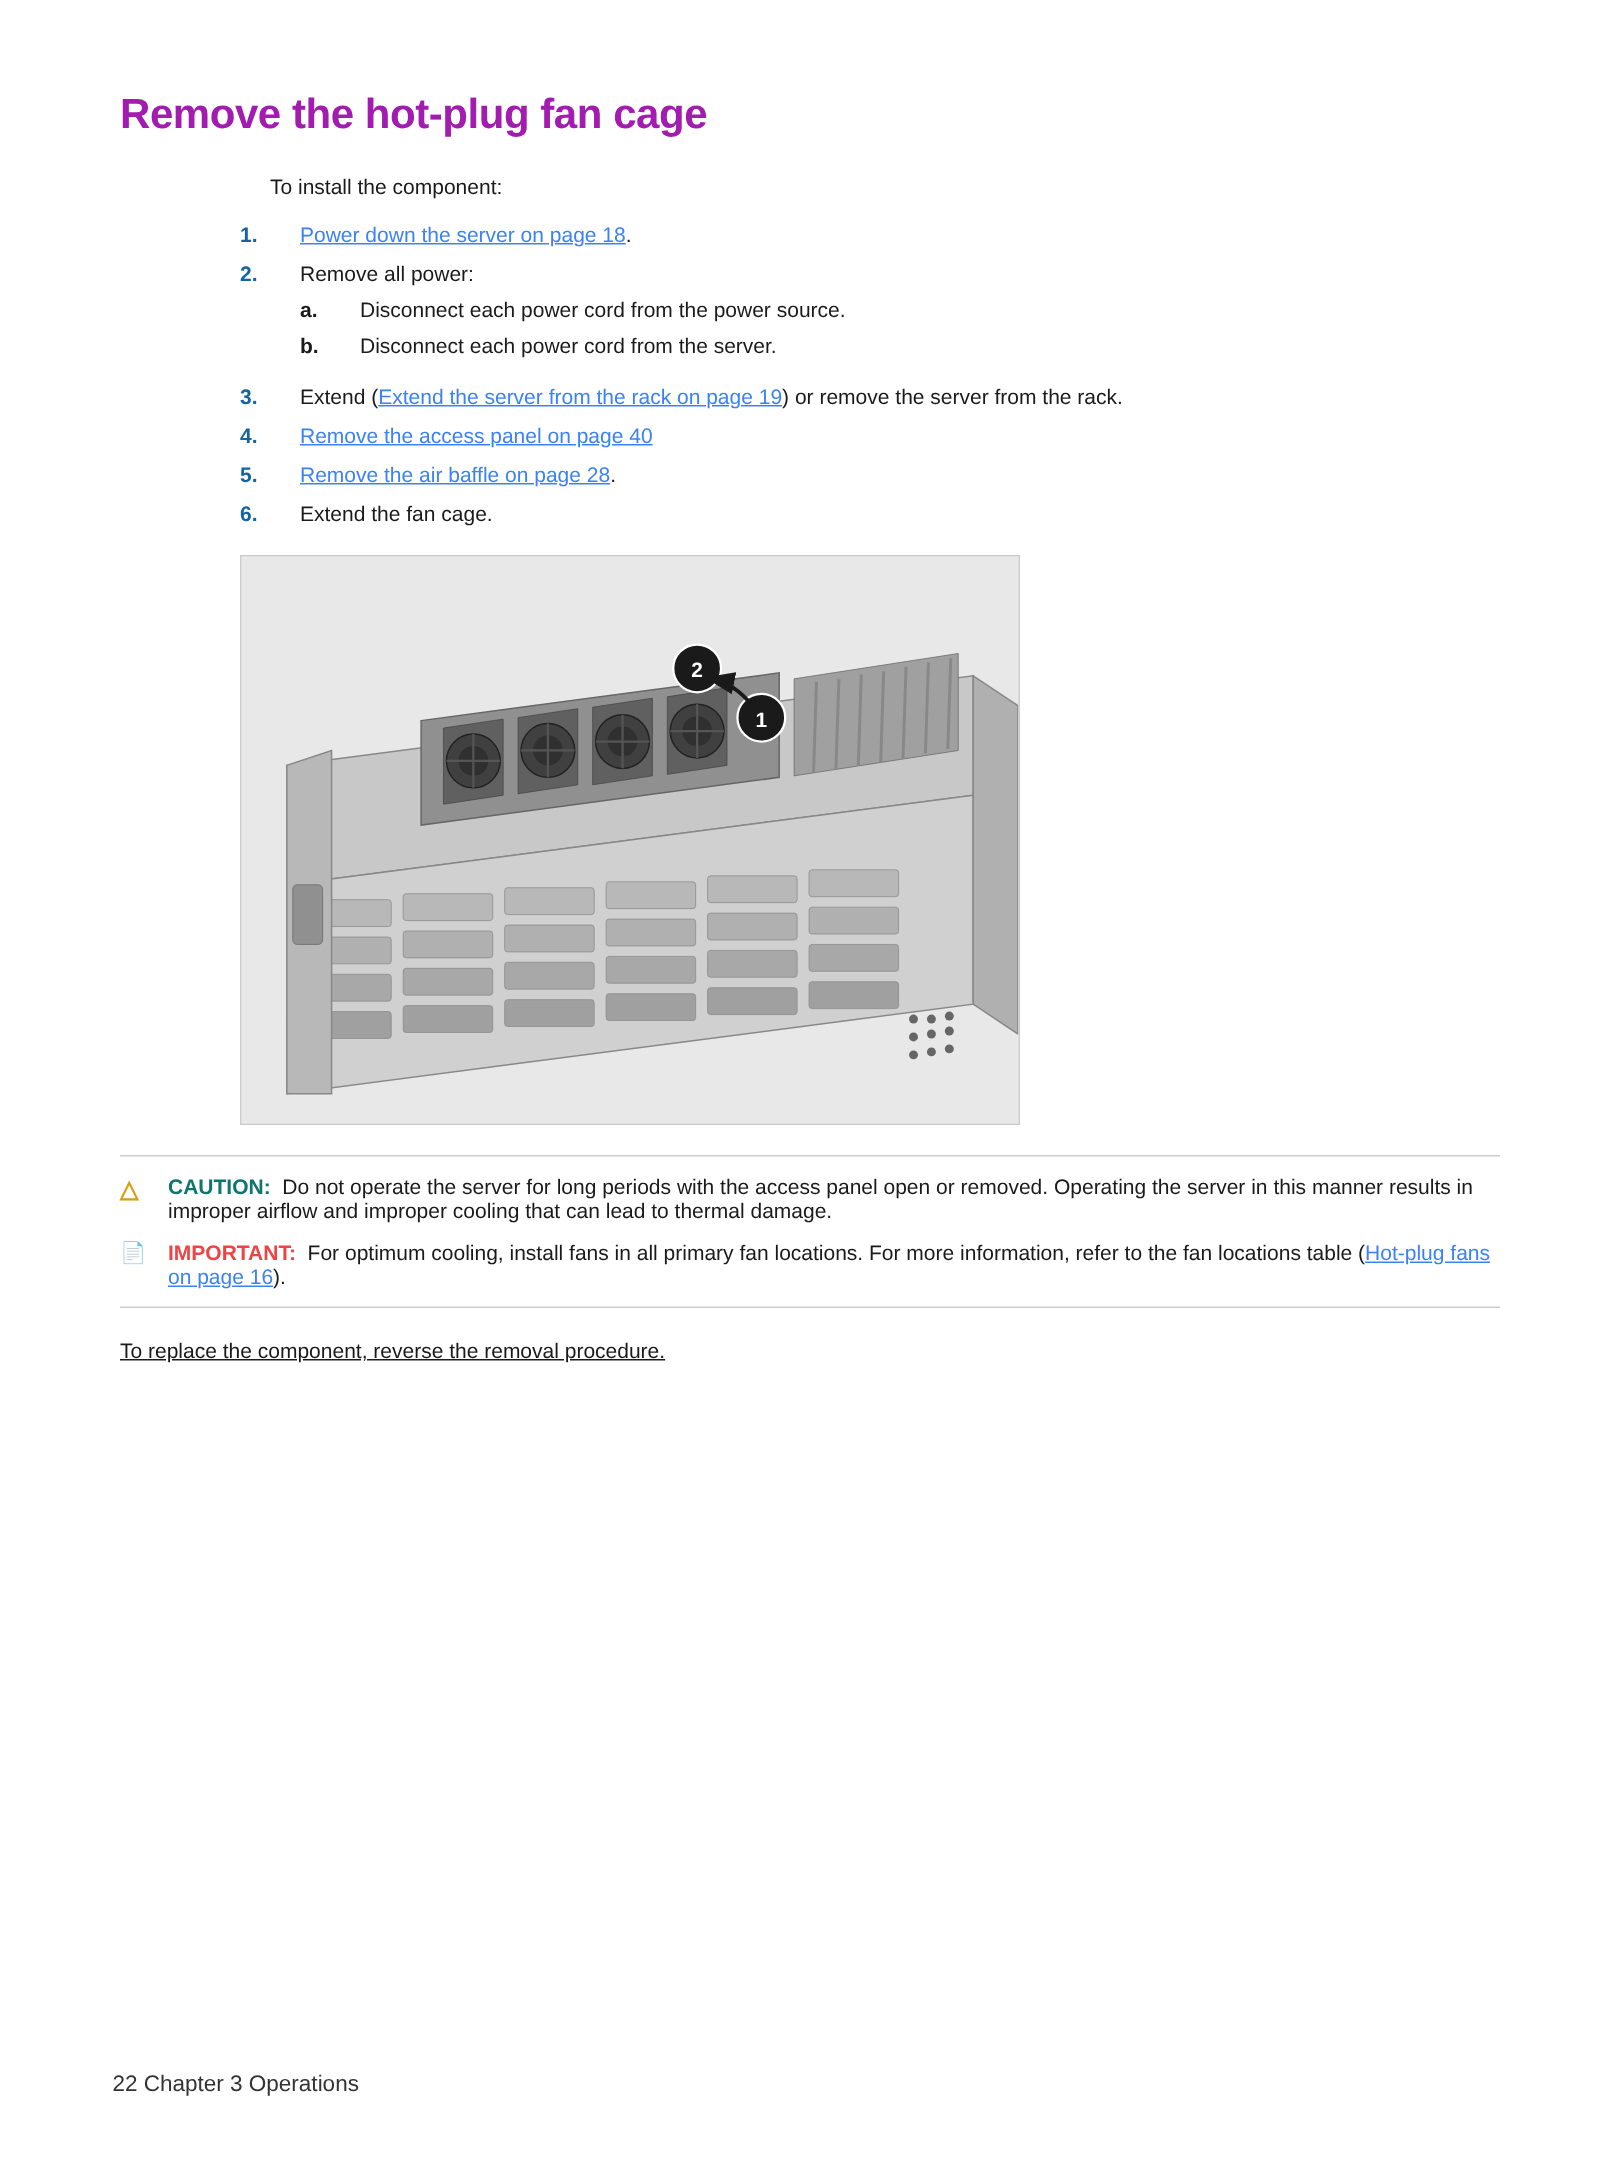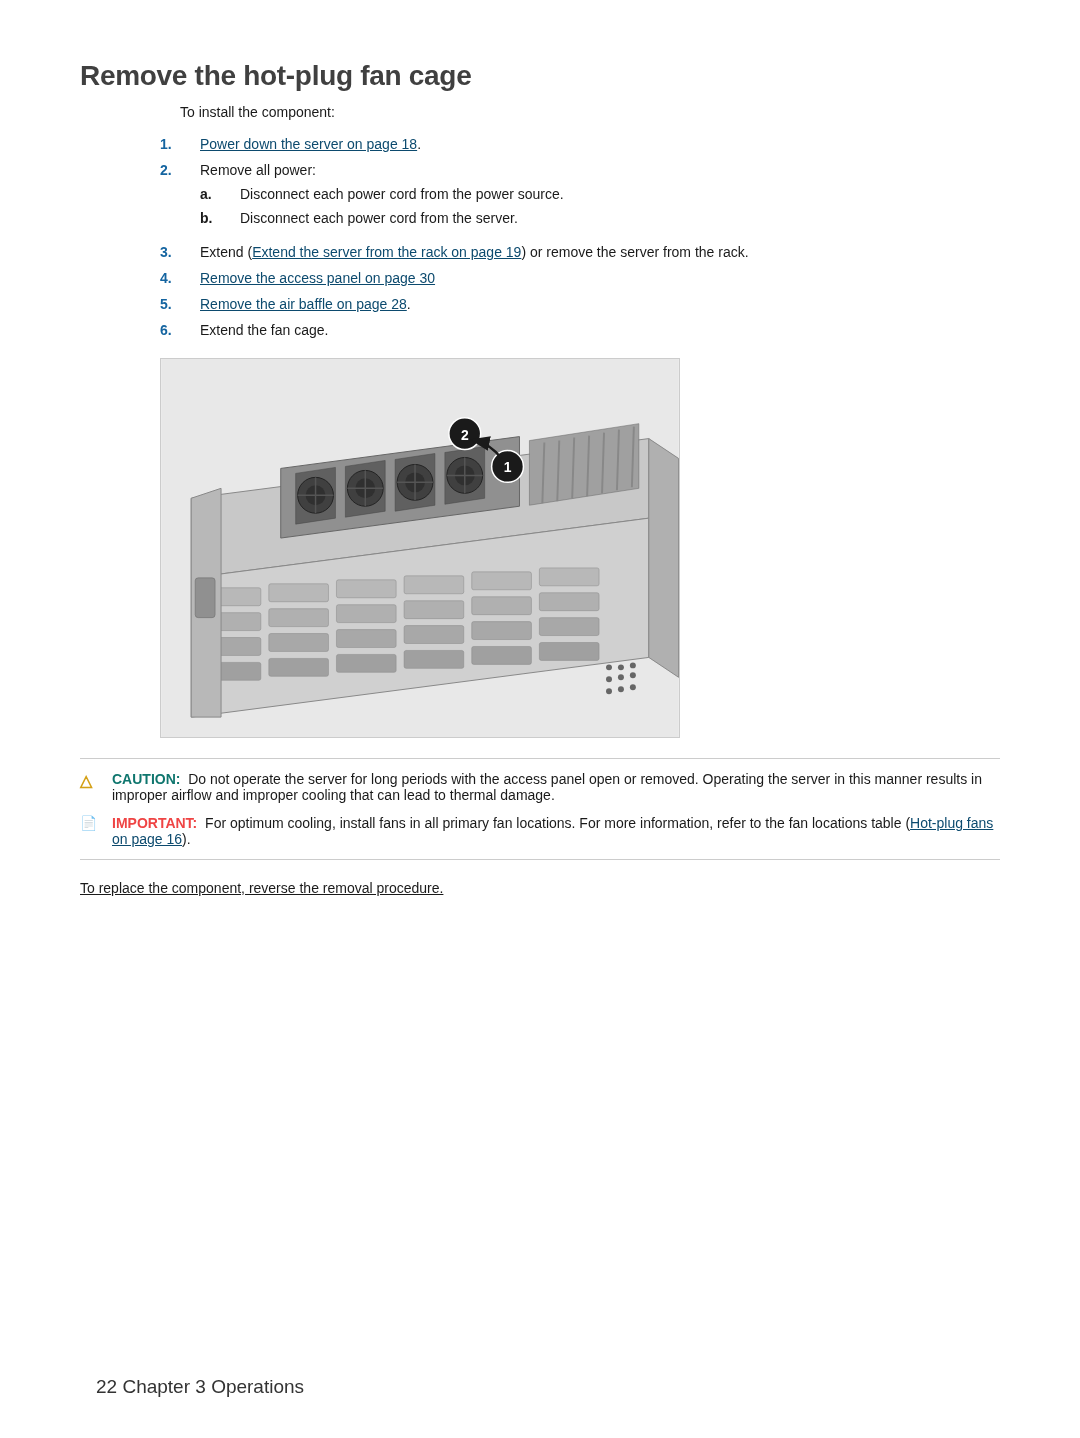--- a/index.html
+++ b/index.html
@@ -14,22 +14,22 @@
       font-size: 14px;
       color: #1a1a1a;
       width: 1080px;
       min-height: 1438px;
       padding: 60px 80px 80px 80px;
     }
 
     .page-title {
       font-size: 28px;
       font-weight: bold;
-      color: #404040;
-      margin-bottom: 12px;
+      color: #a21caf;
+      margin-bottom: 24px;
       letter-spacing: -0.3px;
     }
 
     .intro-text {
       margin-bottom: 16px;
       padding-left: 100px;
     }
 
     .numbered-list {
       list-style: none;
@@ -47,21 +47,21 @@
       font-weight: bold;
       min-width: 30px;
       margin-right: 10px;
     }
 
     .list-content {
       flex: 1;
     }
 
     a {
-      color: #0c4a6e;
+      color: #3b82f6;
       text-decoration: underline;
       cursor: pointer;
     }
 
     .sub-list {
       list-style: none;
       margin-top: 8px;
       padding-left: 0;
     }
 
@@ -147,22 +147,22 @@
 
     .footer-text {
       margin-top: 20px;
       padding-left: 0;
       text-decoration: underline;
     }
 
     .page-footer {
       position: absolute;
       bottom: 40px;
-      left: 96px;
-      font-size: 19px;
+      left: 75px;
+      font-size: 15px;
       color: #333;
     }
   </style>
 </head>
 <body>
 
 <h1 class="page-title">Remove the hot-plug fan cage</h1>
 
 <p class="intro-text">To install the component:</p>
 
@@ -195,21 +195,21 @@
   <li>
     <span class="num">3.</span>
     <div class="list-content">
       <span>Extend (</span><a>Extend the server from the rack on page 19</a><span>) or remove the server from the rack.</span>
     </div>
   </li>
 
   <li>
     <span class="num">4.</span>
     <div class="list-content">
-      <a>Remove the access panel on page 30</a>
+      <a>Remove the access panel on page 40</a>
     </div>
   </li>
 
   <li>
     <span class="num">5.</span>
     <div class="list-content">
       <a>Remove the air baffle on page 28</a><span>.</span>
     </div>
   </li>
 

